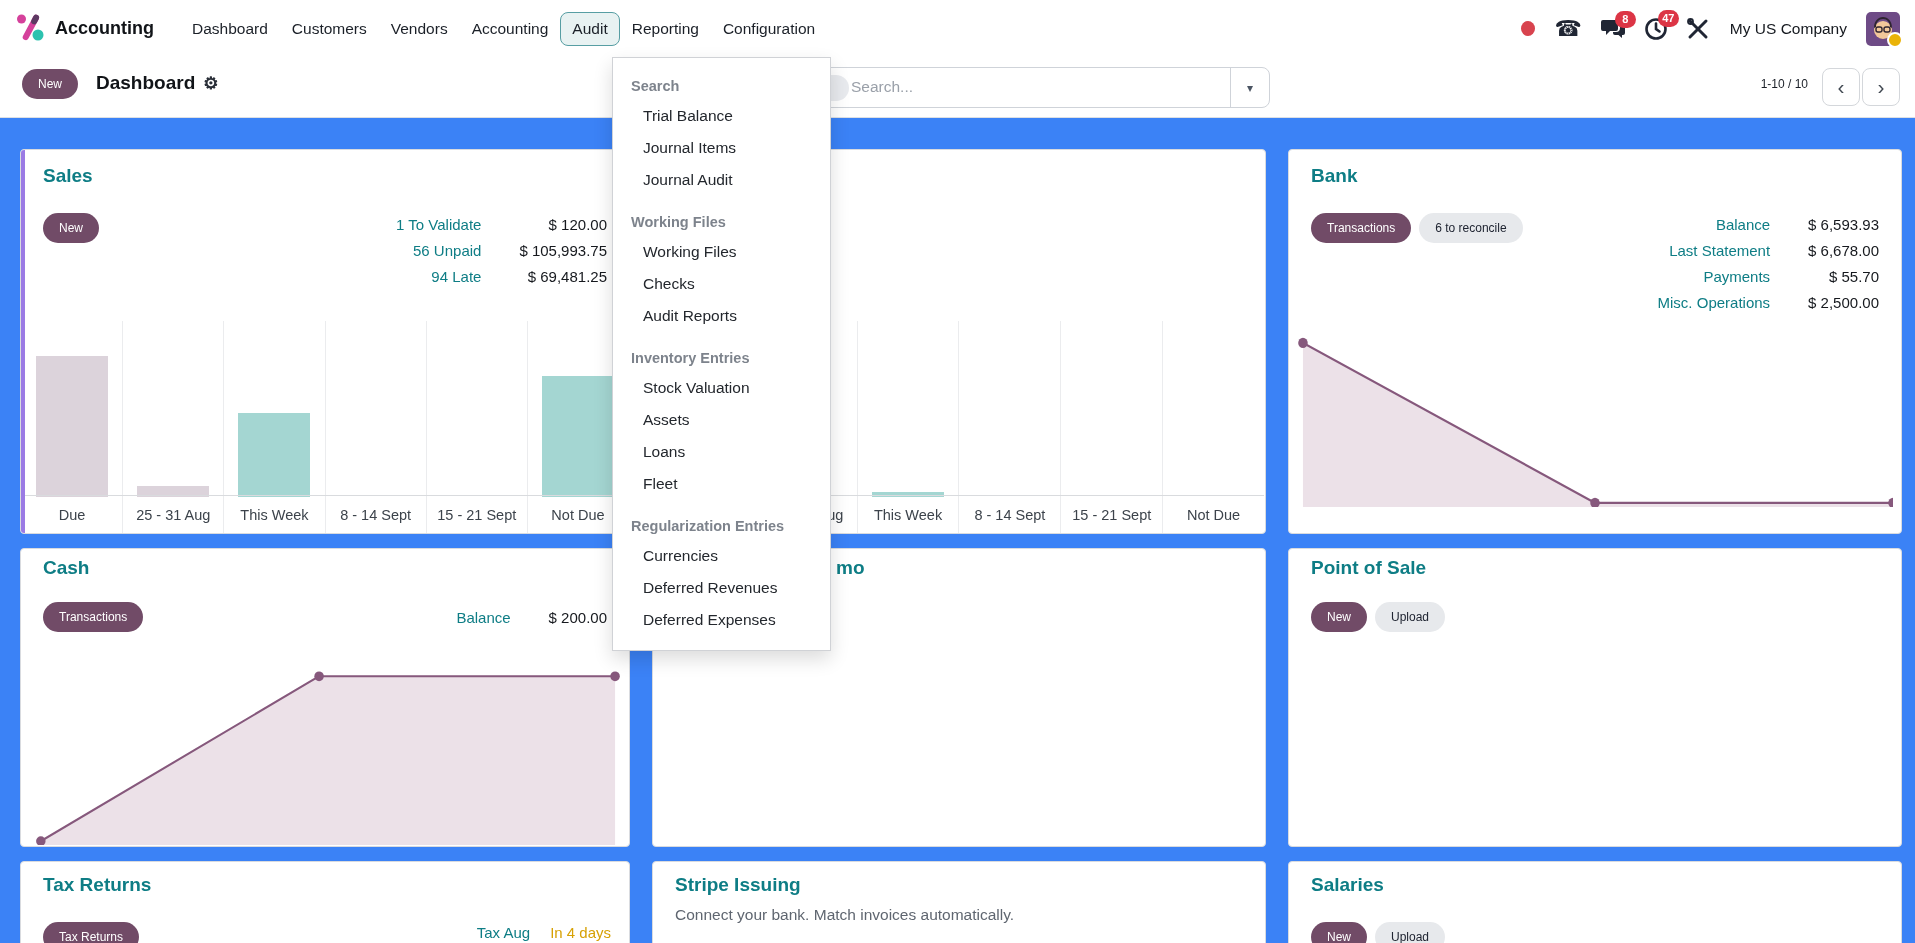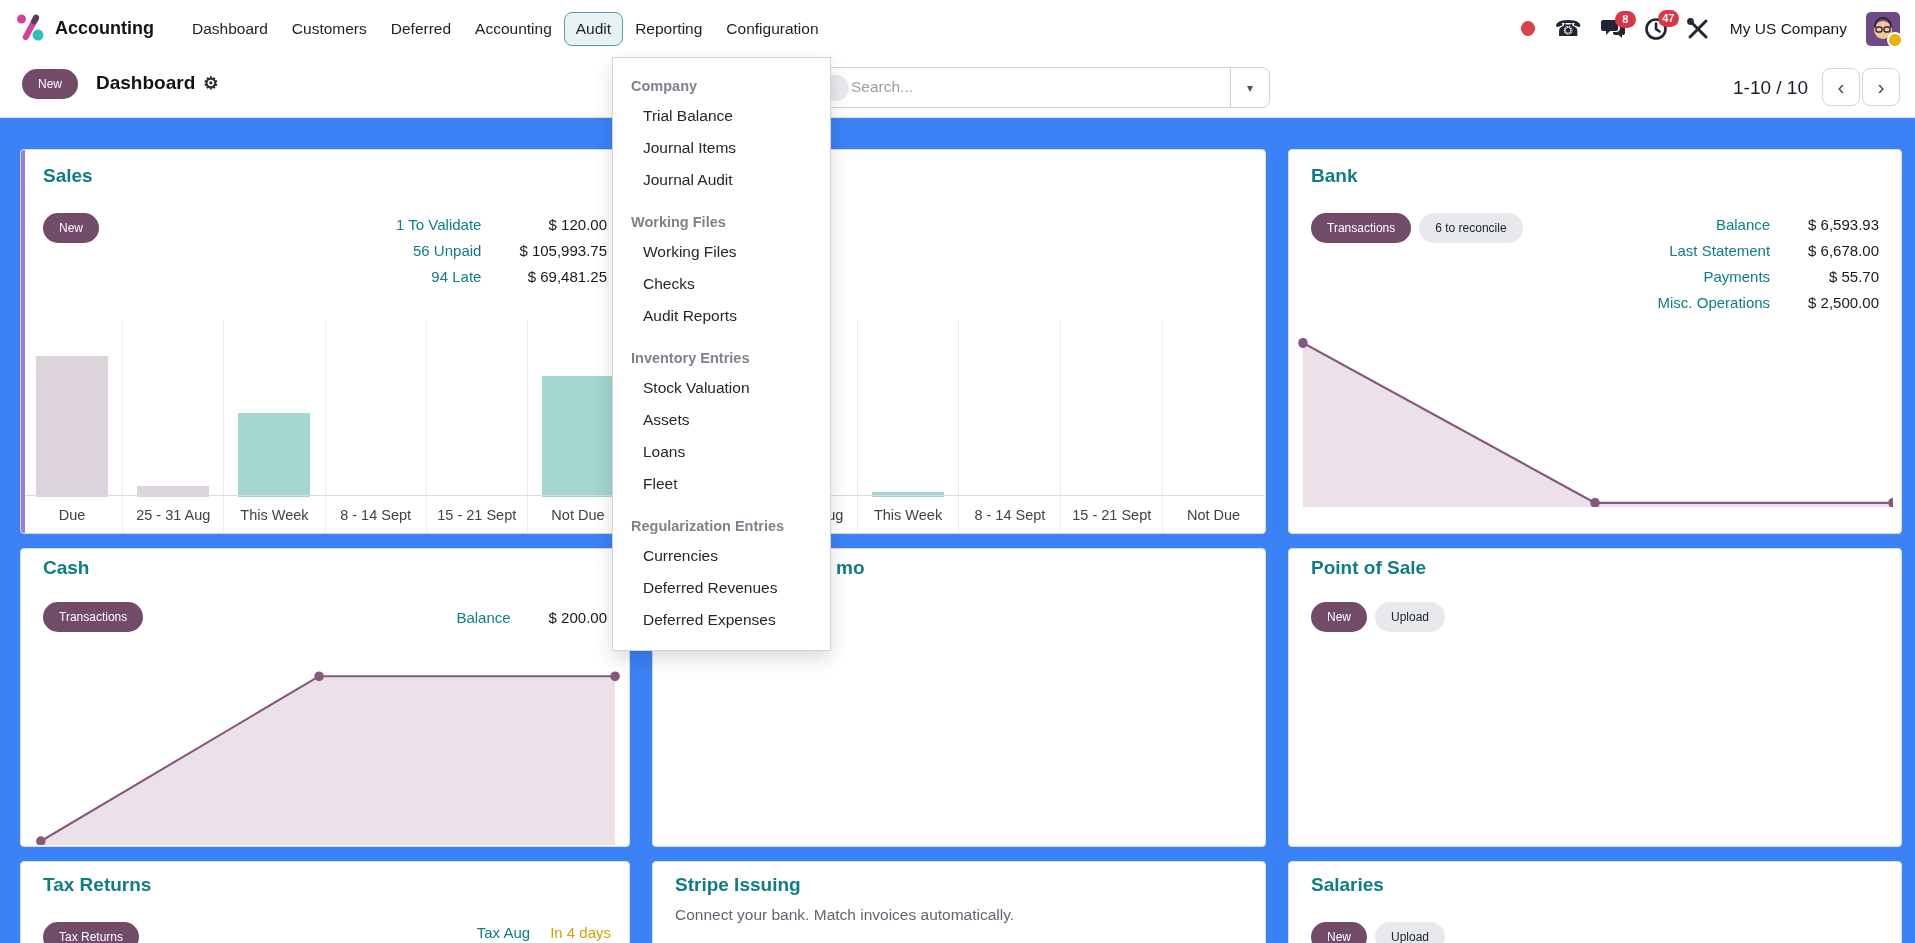--- a/index.html
+++ b/index.html
@@ -25,21 +25,21 @@
   .btn{border:none;border-radius:16px;font-family:inherit;font-size:12px;font-weight:500;padding:8px 16px;cursor:pointer;}
   .btn-primary{background:#714b67;color:#fff;}
   .btn-secondary{background:#e7e9ec;color:#202532;}
   .cb-new{position:absolute;left:22px;top:12px;}
   .cb-title{position:absolute;left:96px;top:15px;font-size:19px;font-weight:700;color:#111418;display:flex;align-items:center;gap:8px;}
   .gear{font-size:17px;color:#2a2f38;cursor:pointer;}
   .searchbox{position:absolute;left:680px;top:10px;width:590px;height:41px;border:1px solid #cfd3d9;border-radius:8px;background:#fff;box-sizing:border-box;}
   .facet-chip{position:absolute;left:128px;top:7px;width:40px;height:26px;background:#e8eaee;border-radius:13px;}
   .search-ph{position:absolute;left:170px;top:10px;font-size:15.5px;color:#9aa0a9;}
   .search-caret{position:absolute;right:0;top:0;bottom:0;width:38px;border-left:1px solid #cfd3d9;display:flex;align-items:center;justify-content:center;color:#4b5563;font-size:12px;cursor:pointer;}
-  .pager-text{position:absolute;right:107px;top:20px;font-size:19px;color:#1b2028;}
+  .pager-text{position:absolute;right:107px;top:20px;font-size:12px;color:#1b2028;}
   .pager-btn{position:absolute;top:11px;width:38px;height:38px;border:1px solid #d4d7db;border-radius:8px;background:#fff;color:#3f4750;font-size:21px;line-height:34px;text-align:center;cursor:pointer;box-sizing:border-box;}
   .pager-prev{right:55px;}
   .pager-next{right:15px;}
 
   
   .dropdown{position:absolute;left:612px;top:57px;width:219px;background:#fff;border:1px solid #d0d2d6;box-shadow:0 8px 18px rgba(0,0,0,.14);box-sizing:border-box;padding:14px 0;z-index:60;}
   .menu-header{padding:6px 18px;font-size:14.5px;font-weight:700;color:#7d838c;}
   .menu-header + .menu-header, .menu-item + .menu-header{margin-top:12px;}
   .menu-item{display:block;padding:7px 18px 7px 30px;font-size:15.5px;color:#23272d;cursor:pointer;text-decoration:none;}
 
@@ -86,21 +86,21 @@
           <rect x="13" y="1" width="6" height="28" rx="3" transform="rotate(28 15 15)" fill="#d5419b"></rect>
           <rect x="13" y="1" width="6" height="10" rx="3" transform="rotate(28 15 15)" fill="#5d3a63"></rect>
           <circle cx="6.5" cy="7" r="4.5" fill="#d5419b"></circle>
           <circle cx="23" cy="23" r="5.5" fill="#2cc2af"></circle>
         </svg>
       </span>
       <span class="appname">Accounting</span>
     </div>
     <a class="nav-item">Dashboard</a>
     <a class="nav-item">Customers</a>
-    <a class="nav-item">Deferred</a>
+    <a class="nav-item">Vendors</a>
     <a class="nav-item">Accounting</a>
     <a class="nav-item active">Audit</a>
     <a class="nav-item">Reporting</a>
     <a class="nav-item">Configuration</a>
 
     <div class="nav-right">
       <span class="red-dot"></span>
       <span class="icon-btn" style="font-size:22px;">☎</span>
       <span class="icon-btn">
         <svg width="24" height="22" viewBox="0 0 24 22" fill="#202634">
@@ -294,21 +294,21 @@
         <div class="btn-row" style="top:60px;">
           <button class="btn btn-primary">New</button>
           <button class="btn btn-secondary">Upload</button>
         </div>
       </section>
 
     </div>
   </main>
 
   <nav class="dropdown">
-    <div class="menu-header">Company</div>
+    <div class="menu-header">Search</div>
     <a class="menu-item">Trial Balance</a>
     <a class="menu-item">Journal Items</a>
     <a class="menu-item">Journal Audit</a>
 
     <div class="menu-header">Working Files</div>
     <a class="menu-item">Working Files</a>
     <a class="menu-item">Checks</a>
     <a class="menu-item">Audit Reports</a>
 
     <div class="menu-header">Inventory Entries</div>

